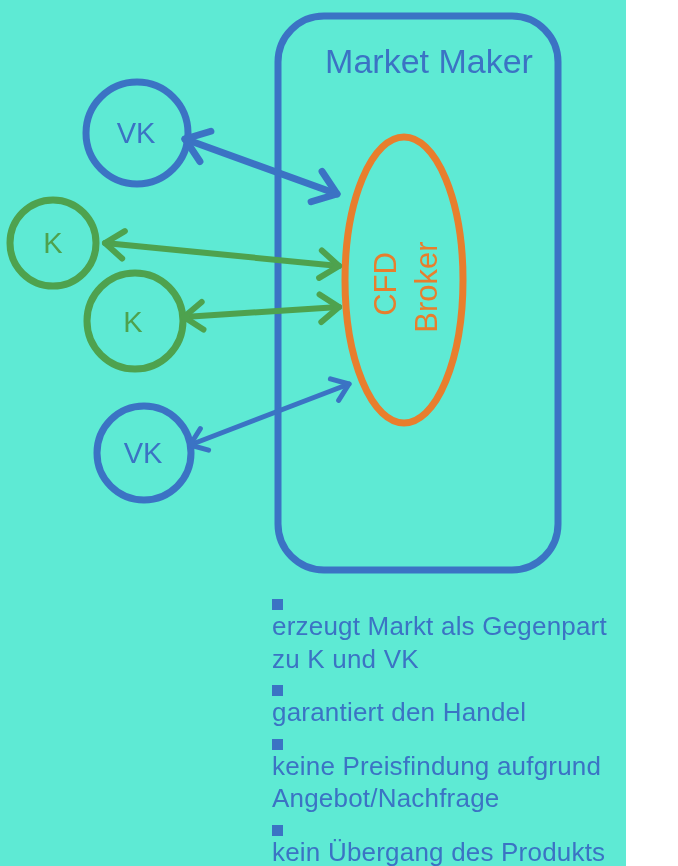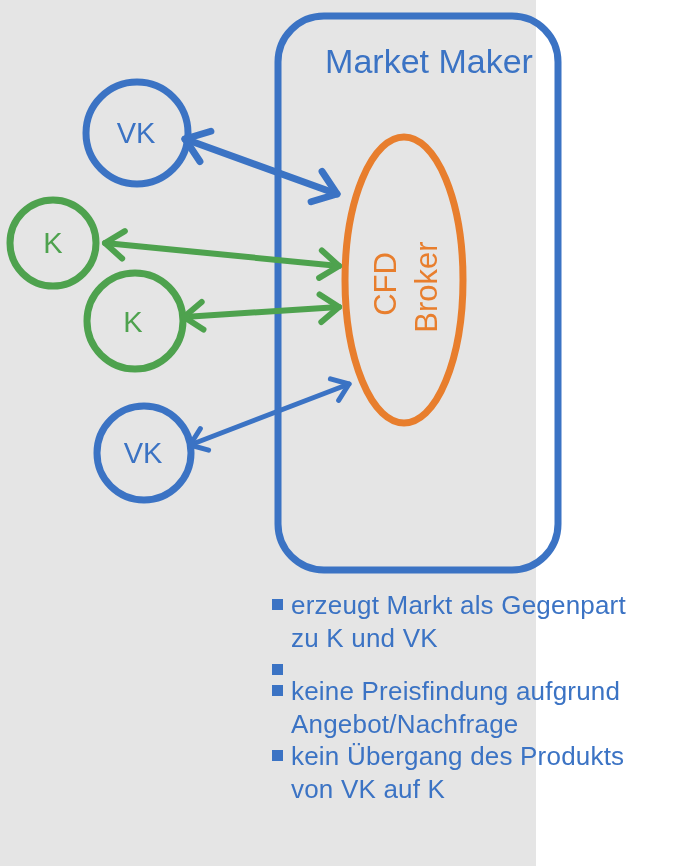--- a/index.html
+++ b/index.html
@@ -1,20 +1,20 @@
 <!DOCTYPE html>
 <html style="--blue: #3B73C4; --green: #4EA24E; --orange: #E87E2D;"><head>
 <meta charset="utf-8">
 <style>
   html,body{margin:0;padding:0;}
   body{
     width:678px;height:866px;background:#ffffff;overflow:hidden;
     font-family:"Liberation Sans", sans-serif;
   }
-  .stage{position:relative;width:536px;height:866px;background:#e5e5e5;}
+  .stage{position:relative;width:626px;height:866px;background:#5eead4;}
   svg{position:absolute;left:0;top:0;display:block;}
   svg text{font-family:"Liberation Sans", sans-serif;}
 
   .stroke-blue{stroke:var(--blue);}
   .stroke-green{stroke:var(--green);}
   .stroke-orange{stroke:var(--orange);}
   .fill-none{fill:none;}
   .fill-blue{fill:var(--blue);}
   .fill-green{fill:var(--green);}
   .fill-orange{fill:var(--orange);}
@@ -23,21 +23,21 @@
   .node-label{font-size:29px;text-anchor:middle;}
   .ellipse-label{font-size:31px;text-anchor:middle;}
 
   .shape{stroke-linecap:round;stroke-linejoin:round;}
 
   .bullets{
     position:absolute;left:272px;top:589px;width:402px;
     color:var(--blue);
   }
   .bullet-item{
-    display:flex;align-items:flex-start;
+    display:flex;align-items:flex-start;flex-direction:column;
   }
   .bullet-square{
     flex:0 0 auto;width:11px;height:11px;background:var(--blue);
     margin:10px 8px 0 0;
   }
   .bullet-text{
     font-size:26px;line-height:32.5px;white-space:pre-line;
     letter-spacing:0.2px;
   }
 </style>
@@ -86,20 +86,21 @@
   </svg>
 
   <div class="bullets">
     <div class="bullet-item">
       <span class="bullet-square"></span>
       <span class="bullet-text">erzeugt Markt als Gegenpart
 zu K und VK</span>
     </div>
     <div class="bullet-item">
       <span class="bullet-square"></span>
+      <span class="bullet-text">garantiert den Handel</span>
     </div>
     <div class="bullet-item">
       <span class="bullet-square"></span>
       <span class="bullet-text">keine Preisfindung aufgrund
 Angebot/Nachfrage</span>
     </div>
     <div class="bullet-item">
       <span class="bullet-square"></span>
       <span class="bullet-text">kein Übergang des Produkts
 von VK auf K</span>

